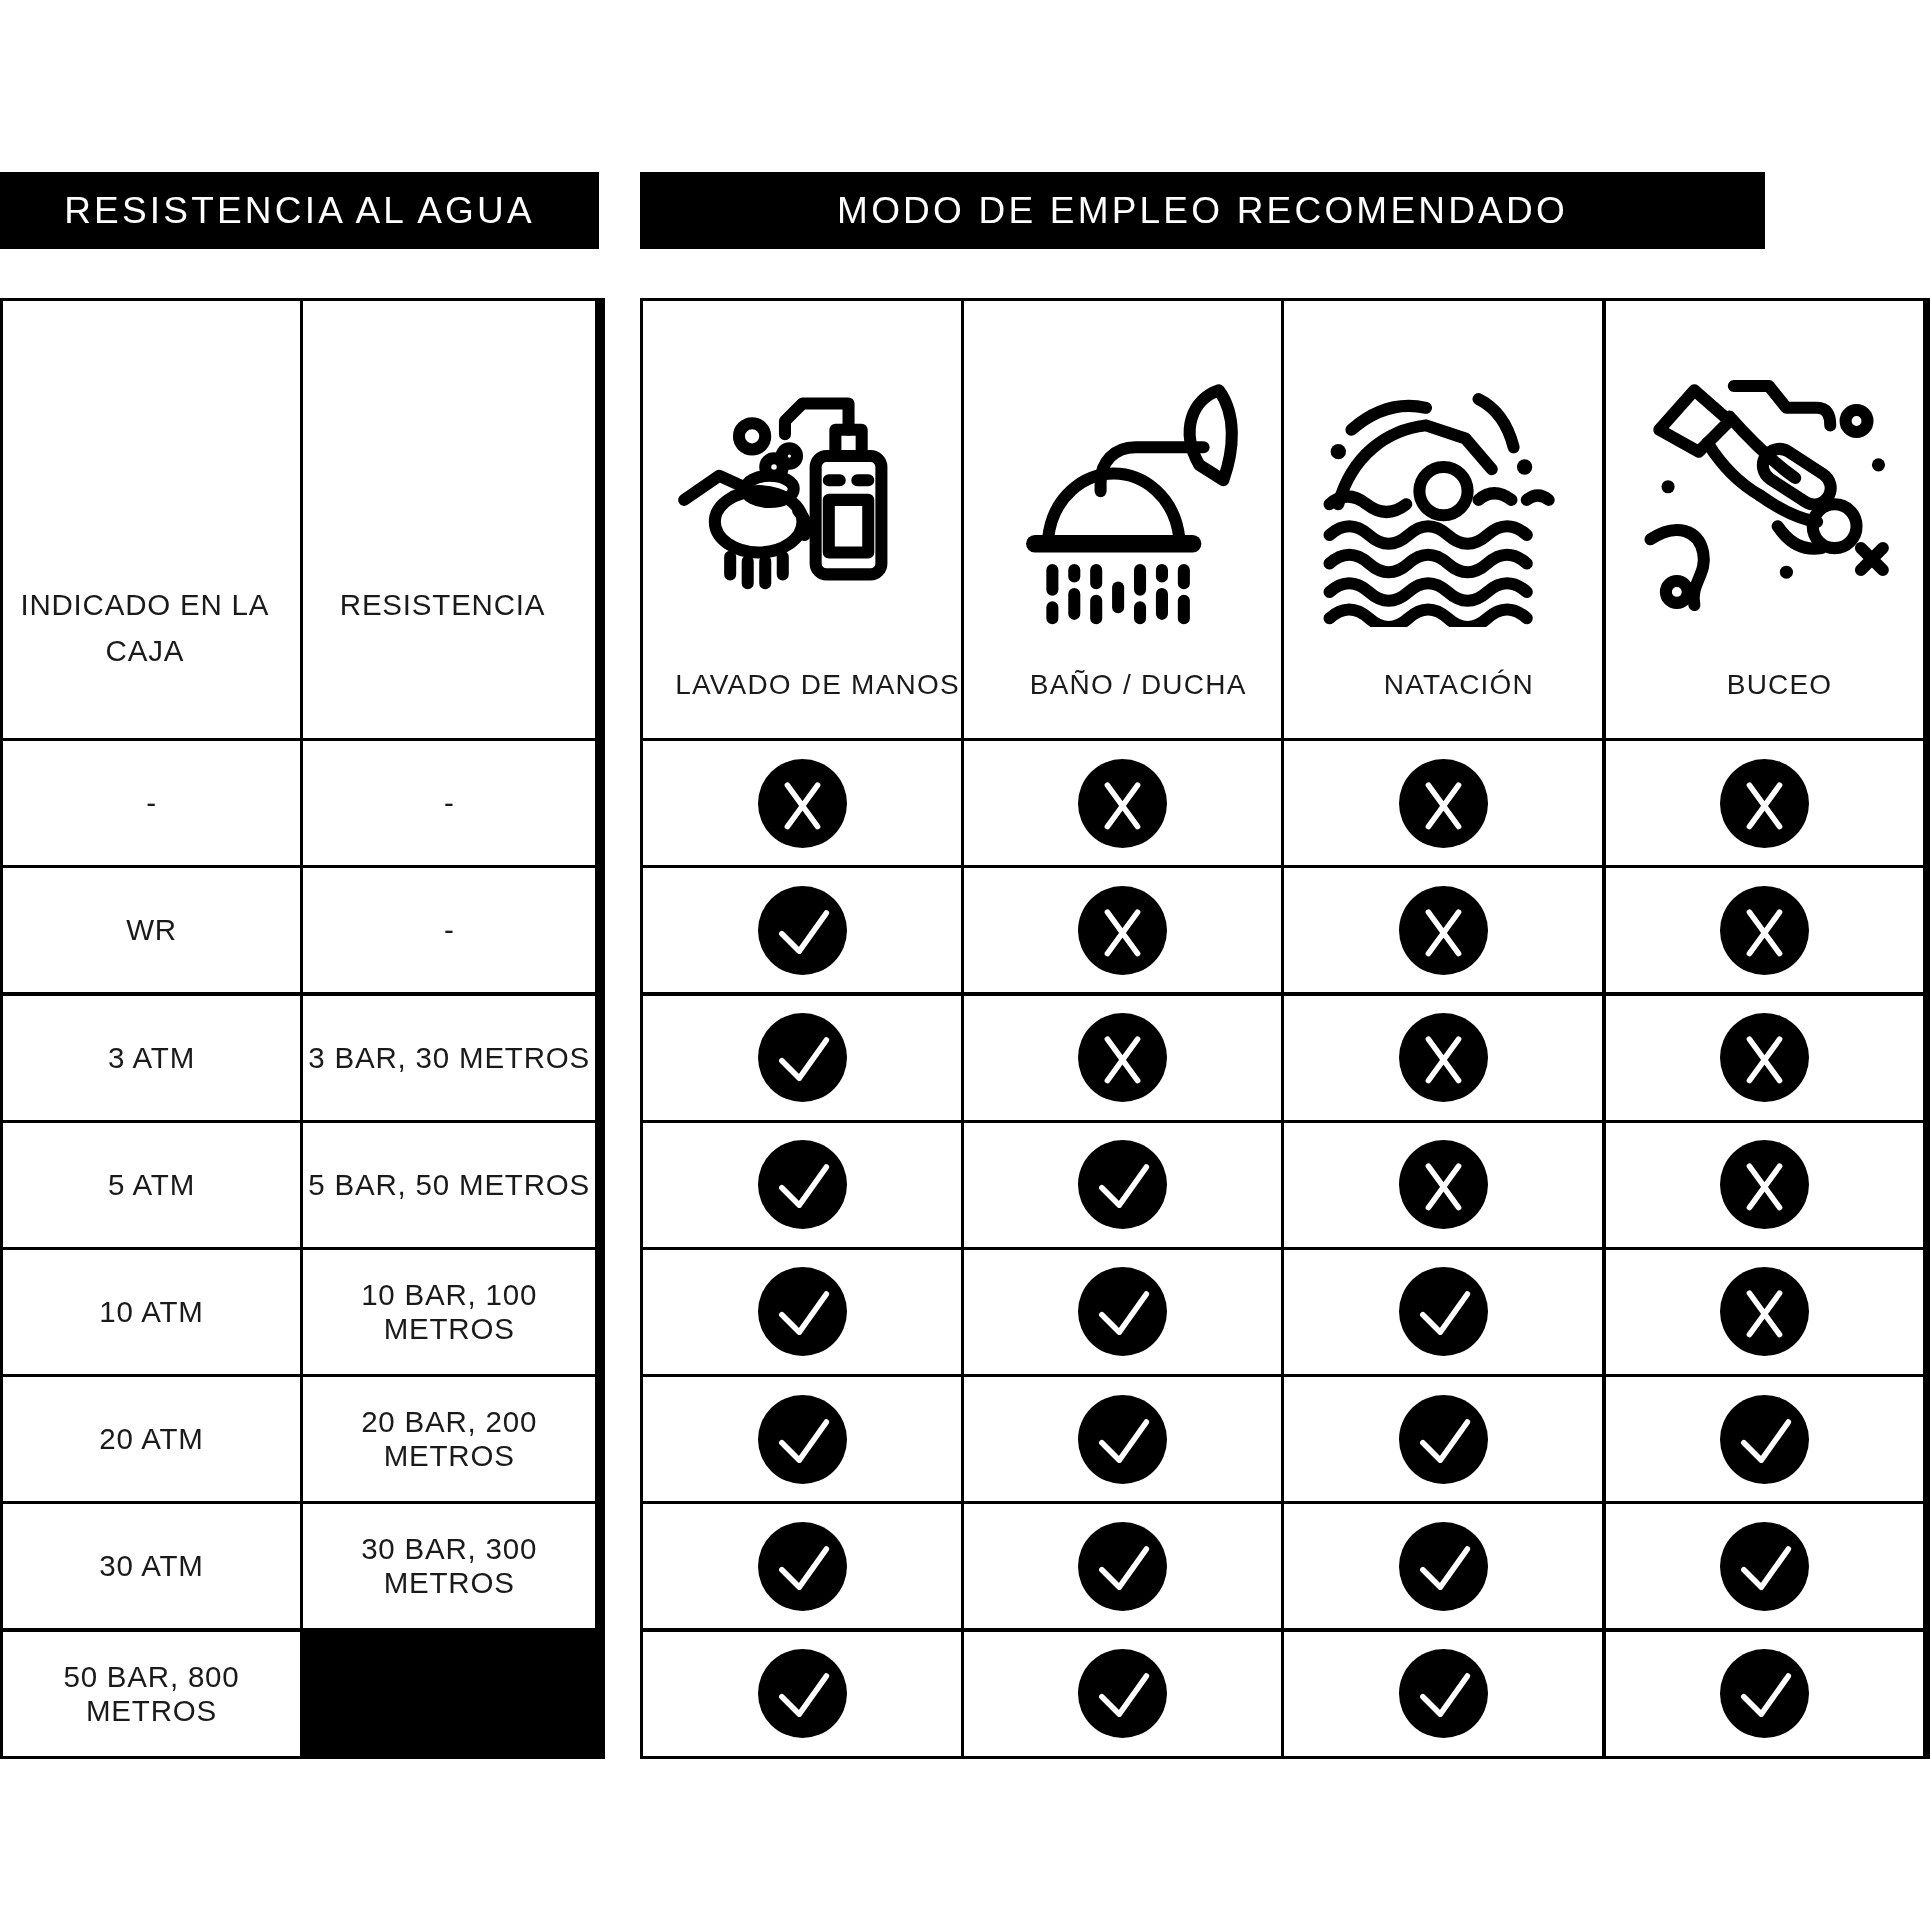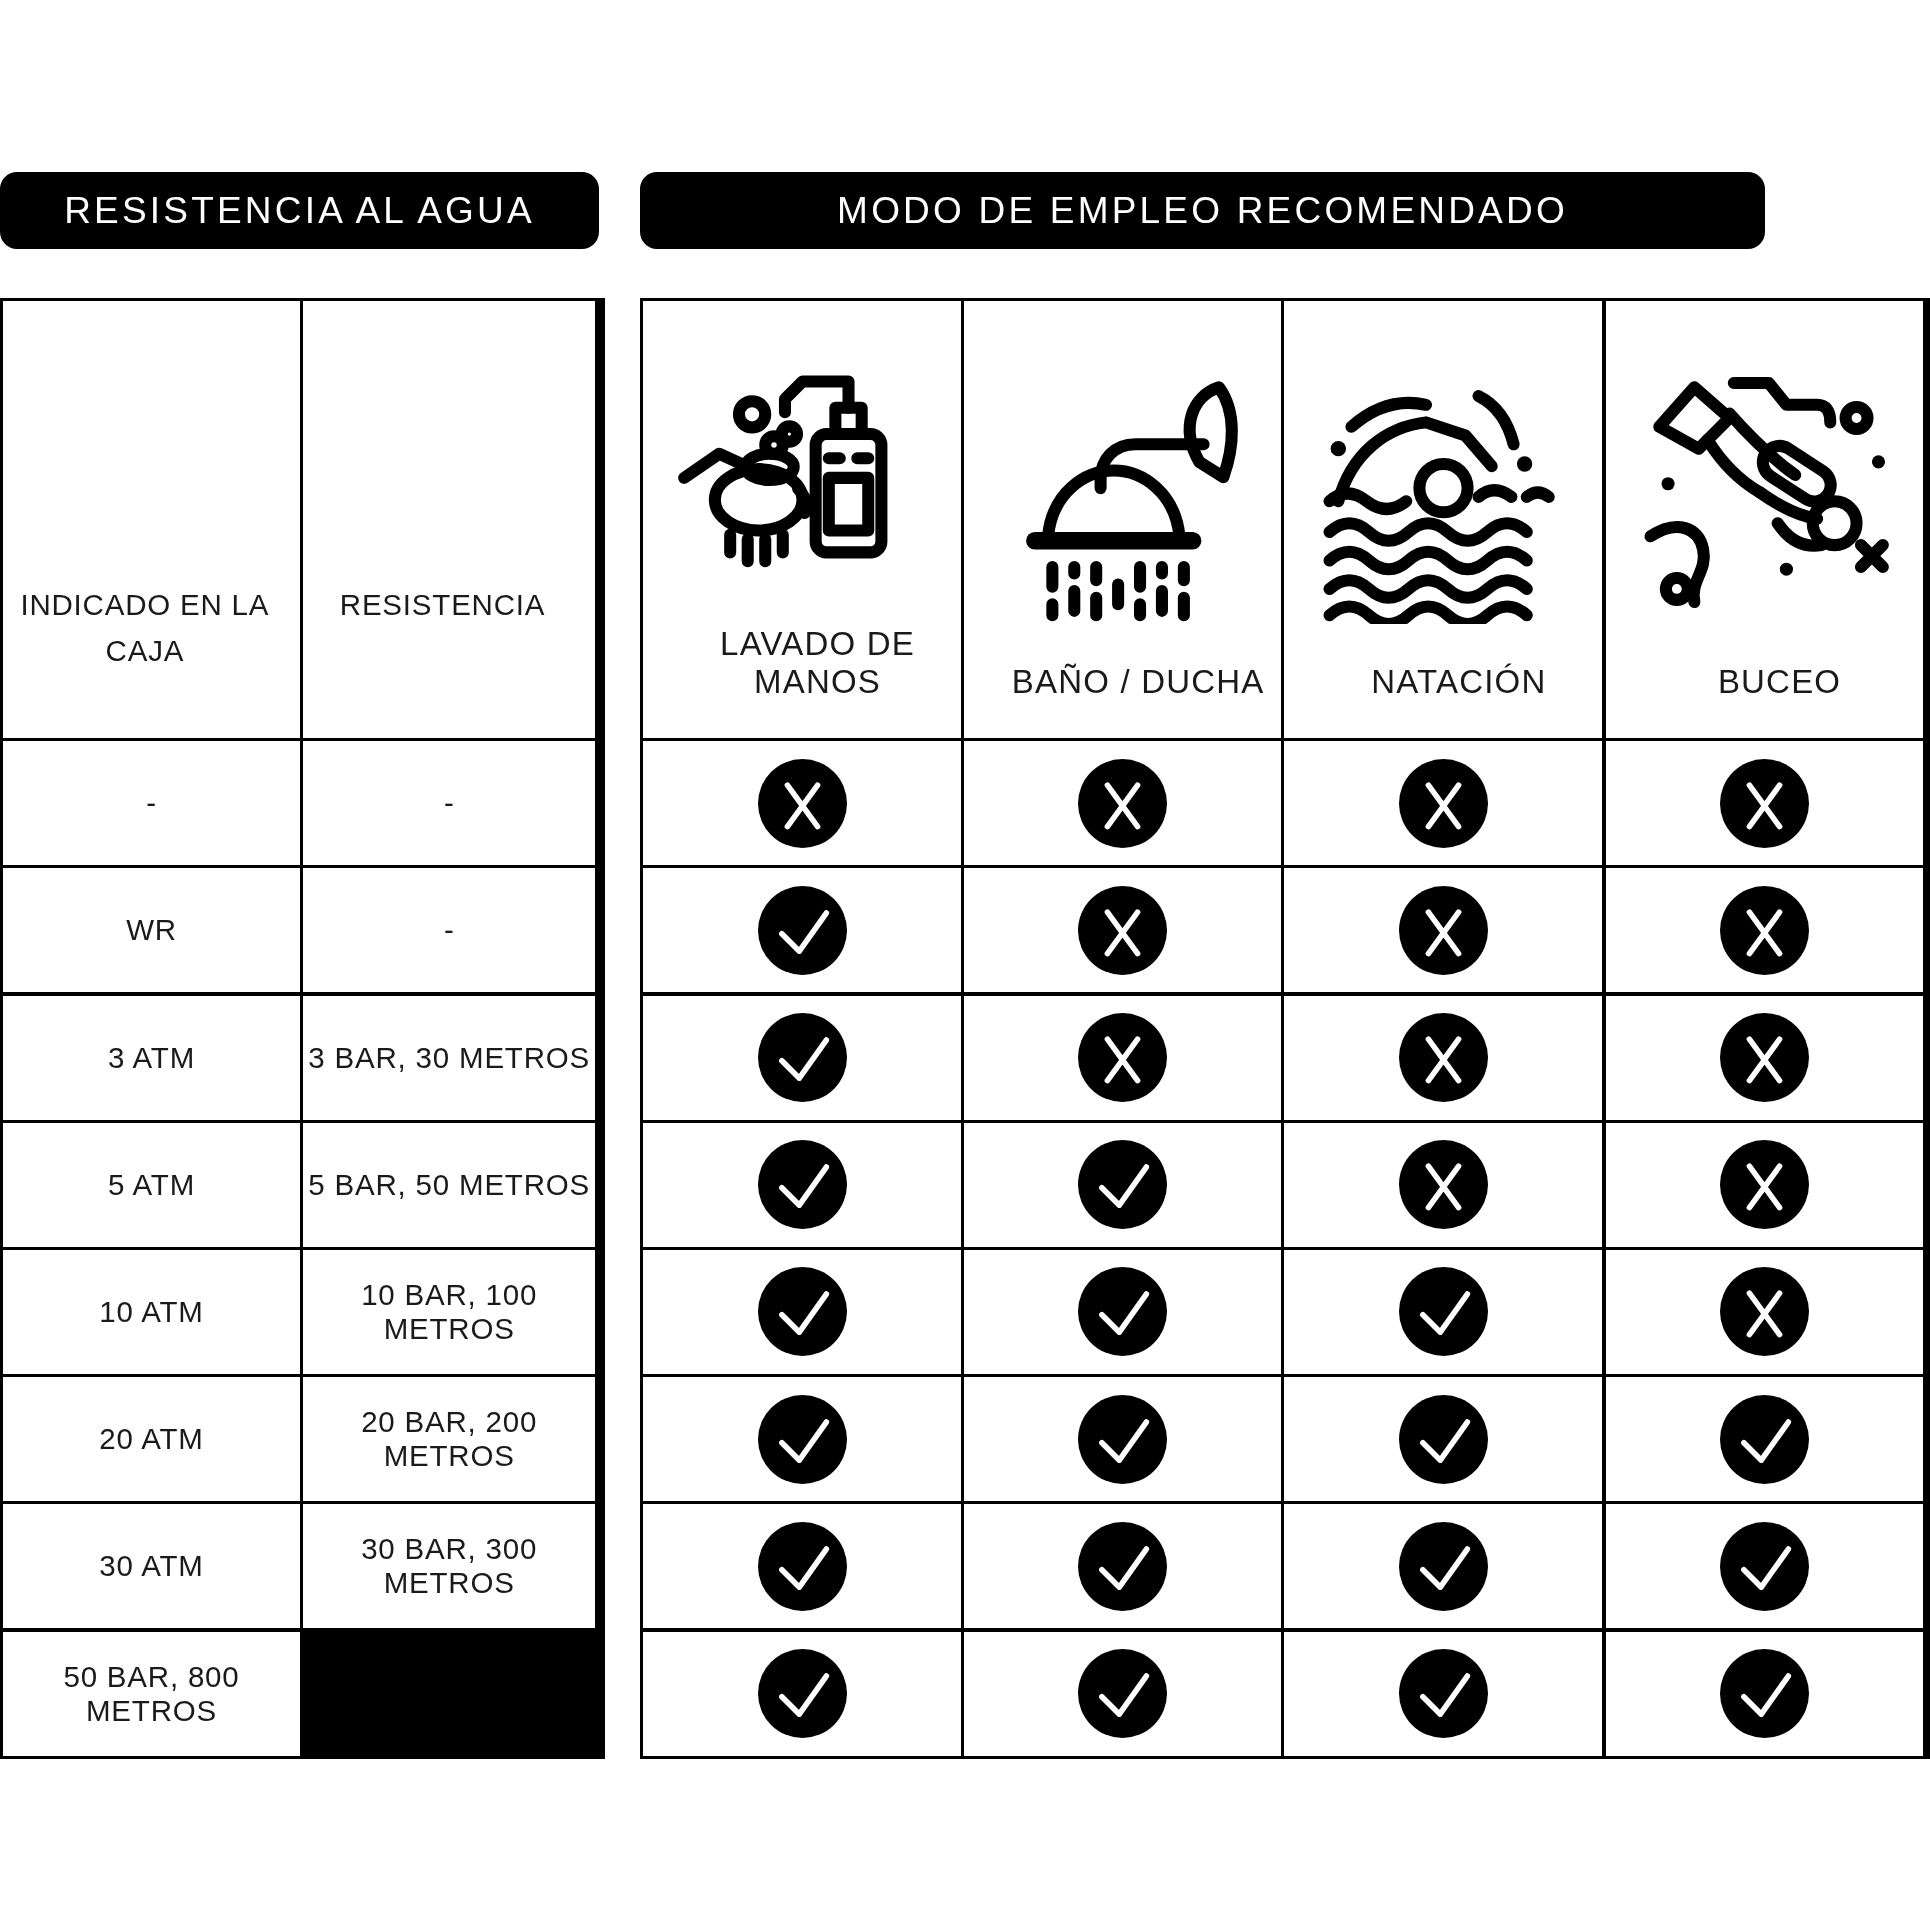--- a/index.html
+++ b/index.html
@@ -2,39 +2,39 @@
 <html style="font-size:12.8px"><head>
 <meta charset="utf-8">
 <style>
   html,body{margin:0;padding:0;background:#fff;}
   .canvas{position:relative;width:1931px;height:1931px;background:#fff;
           font-family:"Liberation Sans",sans-serif;color:#1a1a1a;overflow:hidden;}
 
   
   .bar{position:absolute;top:172px;height:77px;background:#000;color:#fff;
        display:flex;align-items:center;justify-content:center;
-       font-size:37px;font-weight:400;letter-spacing:3.2px;border-radius:17px;}
+       font-size:37px;font-weight:400;letter-spacing:3.2px;}
   .bar-left{left:0;width:599px;}
   .bar-right{left:640px;width:1125px;}
 
   
   .tbl{position:absolute;top:298px;display:grid;gap:3.2px;background:#000;border:3.2px solid #000;}
   .tbl-left{left:0;width:599px;grid-template-columns:297px 292px;grid-template-rows:437px repeat(8,124px);}
   .tbl-right{left:640px;width:1285px;grid-template-columns:318px 317px 318px 317px;grid-template-rows:437px repeat(8,124px);}
   .cell{background:#fff;display:flex;align-items:center;justify-content:center;
         font-size:29.5px;letter-spacing:0.8px;text-align:center;}
   .tbl-left .head{align-items:flex-start;padding-top:281px;line-height:1.55;box-sizing:border-box;
                   padding-left:9px;padding-right:22.3px;}
   .iconhead{flex-direction:column;justify-content:flex-end;box-sizing:border-box;padding-bottom:37px;}
   .iconwrap{flex:1;display:flex;align-items:center;justify-content:center;width:100%;padding-top:21px;box-sizing:border-box;}
   .iconwrap svg{width:263px;height:263px;}
   .icon path,.icon rect,.icon circle,.icon ellipse,.icon polygon
       {fill:none;stroke:#000;stroke-width:5.5;stroke-linecap:round;stroke-linejoin:round;}
   .icon .fill{fill:#000;stroke:none;}
-  .collabel{font-size:33px;letter-spacing:1.2px;margin-left:31px;}
+  .collabel{font-size:28px;letter-spacing:1.2px;margin-left:31px;}
 
   
   .dot{width:89px;height:89px;border-radius:50%;background:#000;
        display:flex;align-items:center;justify-content:center;}
   .dot svg{width:89px;height:89px;}
   .dot path{fill:none;stroke:#fff;stroke-width:7;stroke-linecap:round;stroke-linejoin:round;}
 </style>
 </head>
 <body>
 

